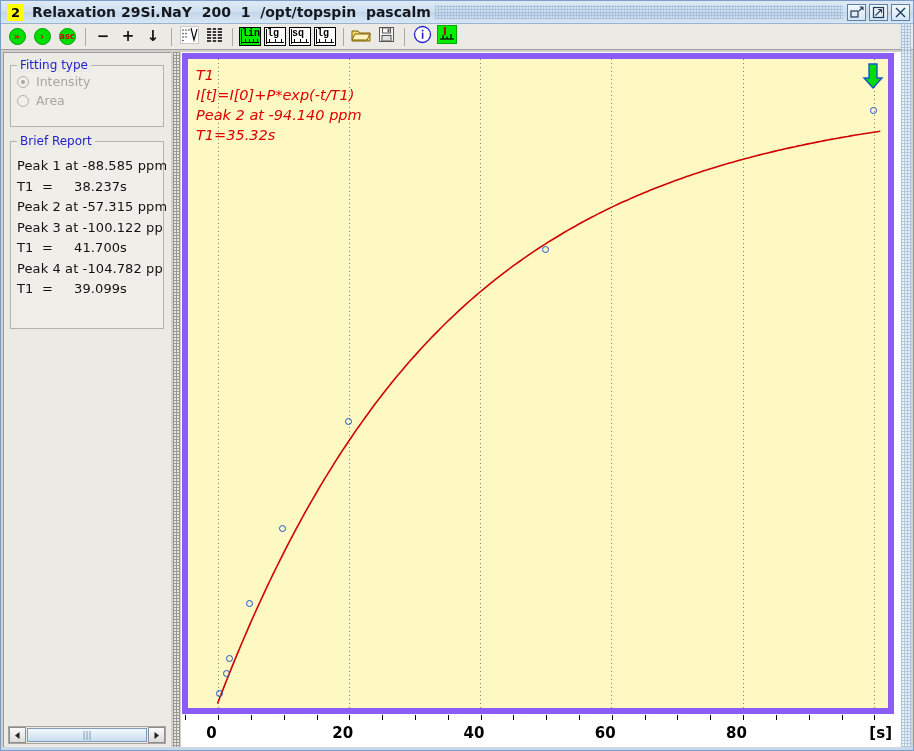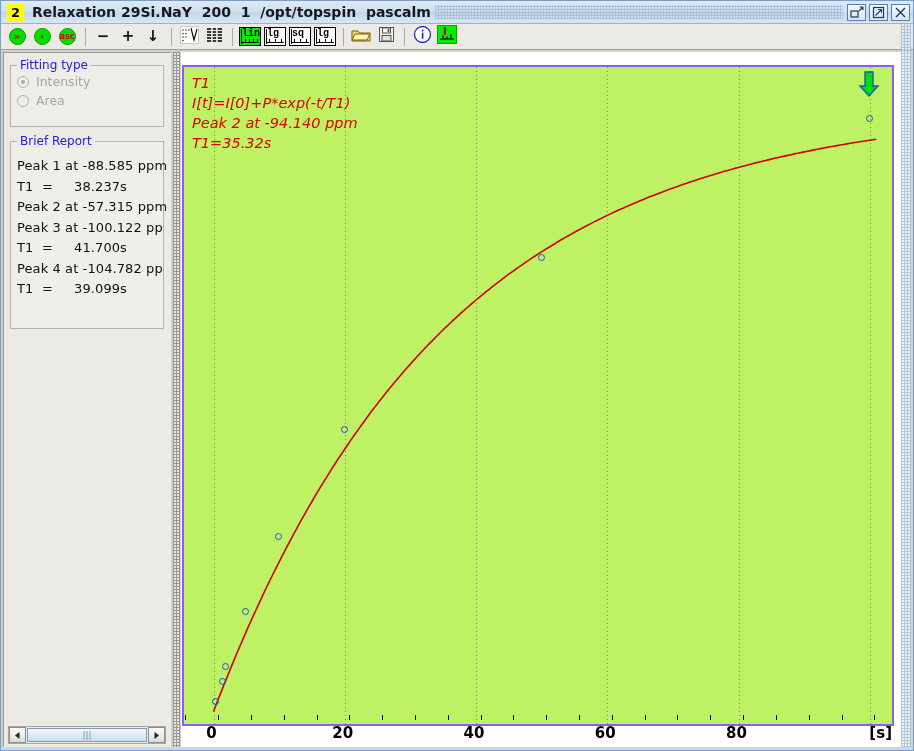--- a/index.html
+++ b/index.html
@@ -190,24 +190,23 @@
     opacity: .85;
   }
 
   
   #plotarea {
     position: absolute; left: 180px; top: 51px; width: 730px; height: 697px;
     background: #ffffff;
   }
   #plotframe {
     position: absolute; left: 1px; top: 1px; width: 712px; height: 661px;
-    border: 2px solid #8b5cf6;
-    background: #bef264;
+    border: 6px solid #8b5cf6;
+    background: #fef9c3;
     overflow: hidden;
-    margin-top: 12px;
   }
   .gridline {
     position: absolute; top: 0; width: 1px; height: 100%;
     background-image: repeating-linear-gradient(180deg, #808080 0 1px, transparent 1px 4px);
   }
   #annot {
     position: absolute; left: 8px; top: 6px;
     color: #dd0000;
     font-style: italic;
     font-size: 14.5px;

